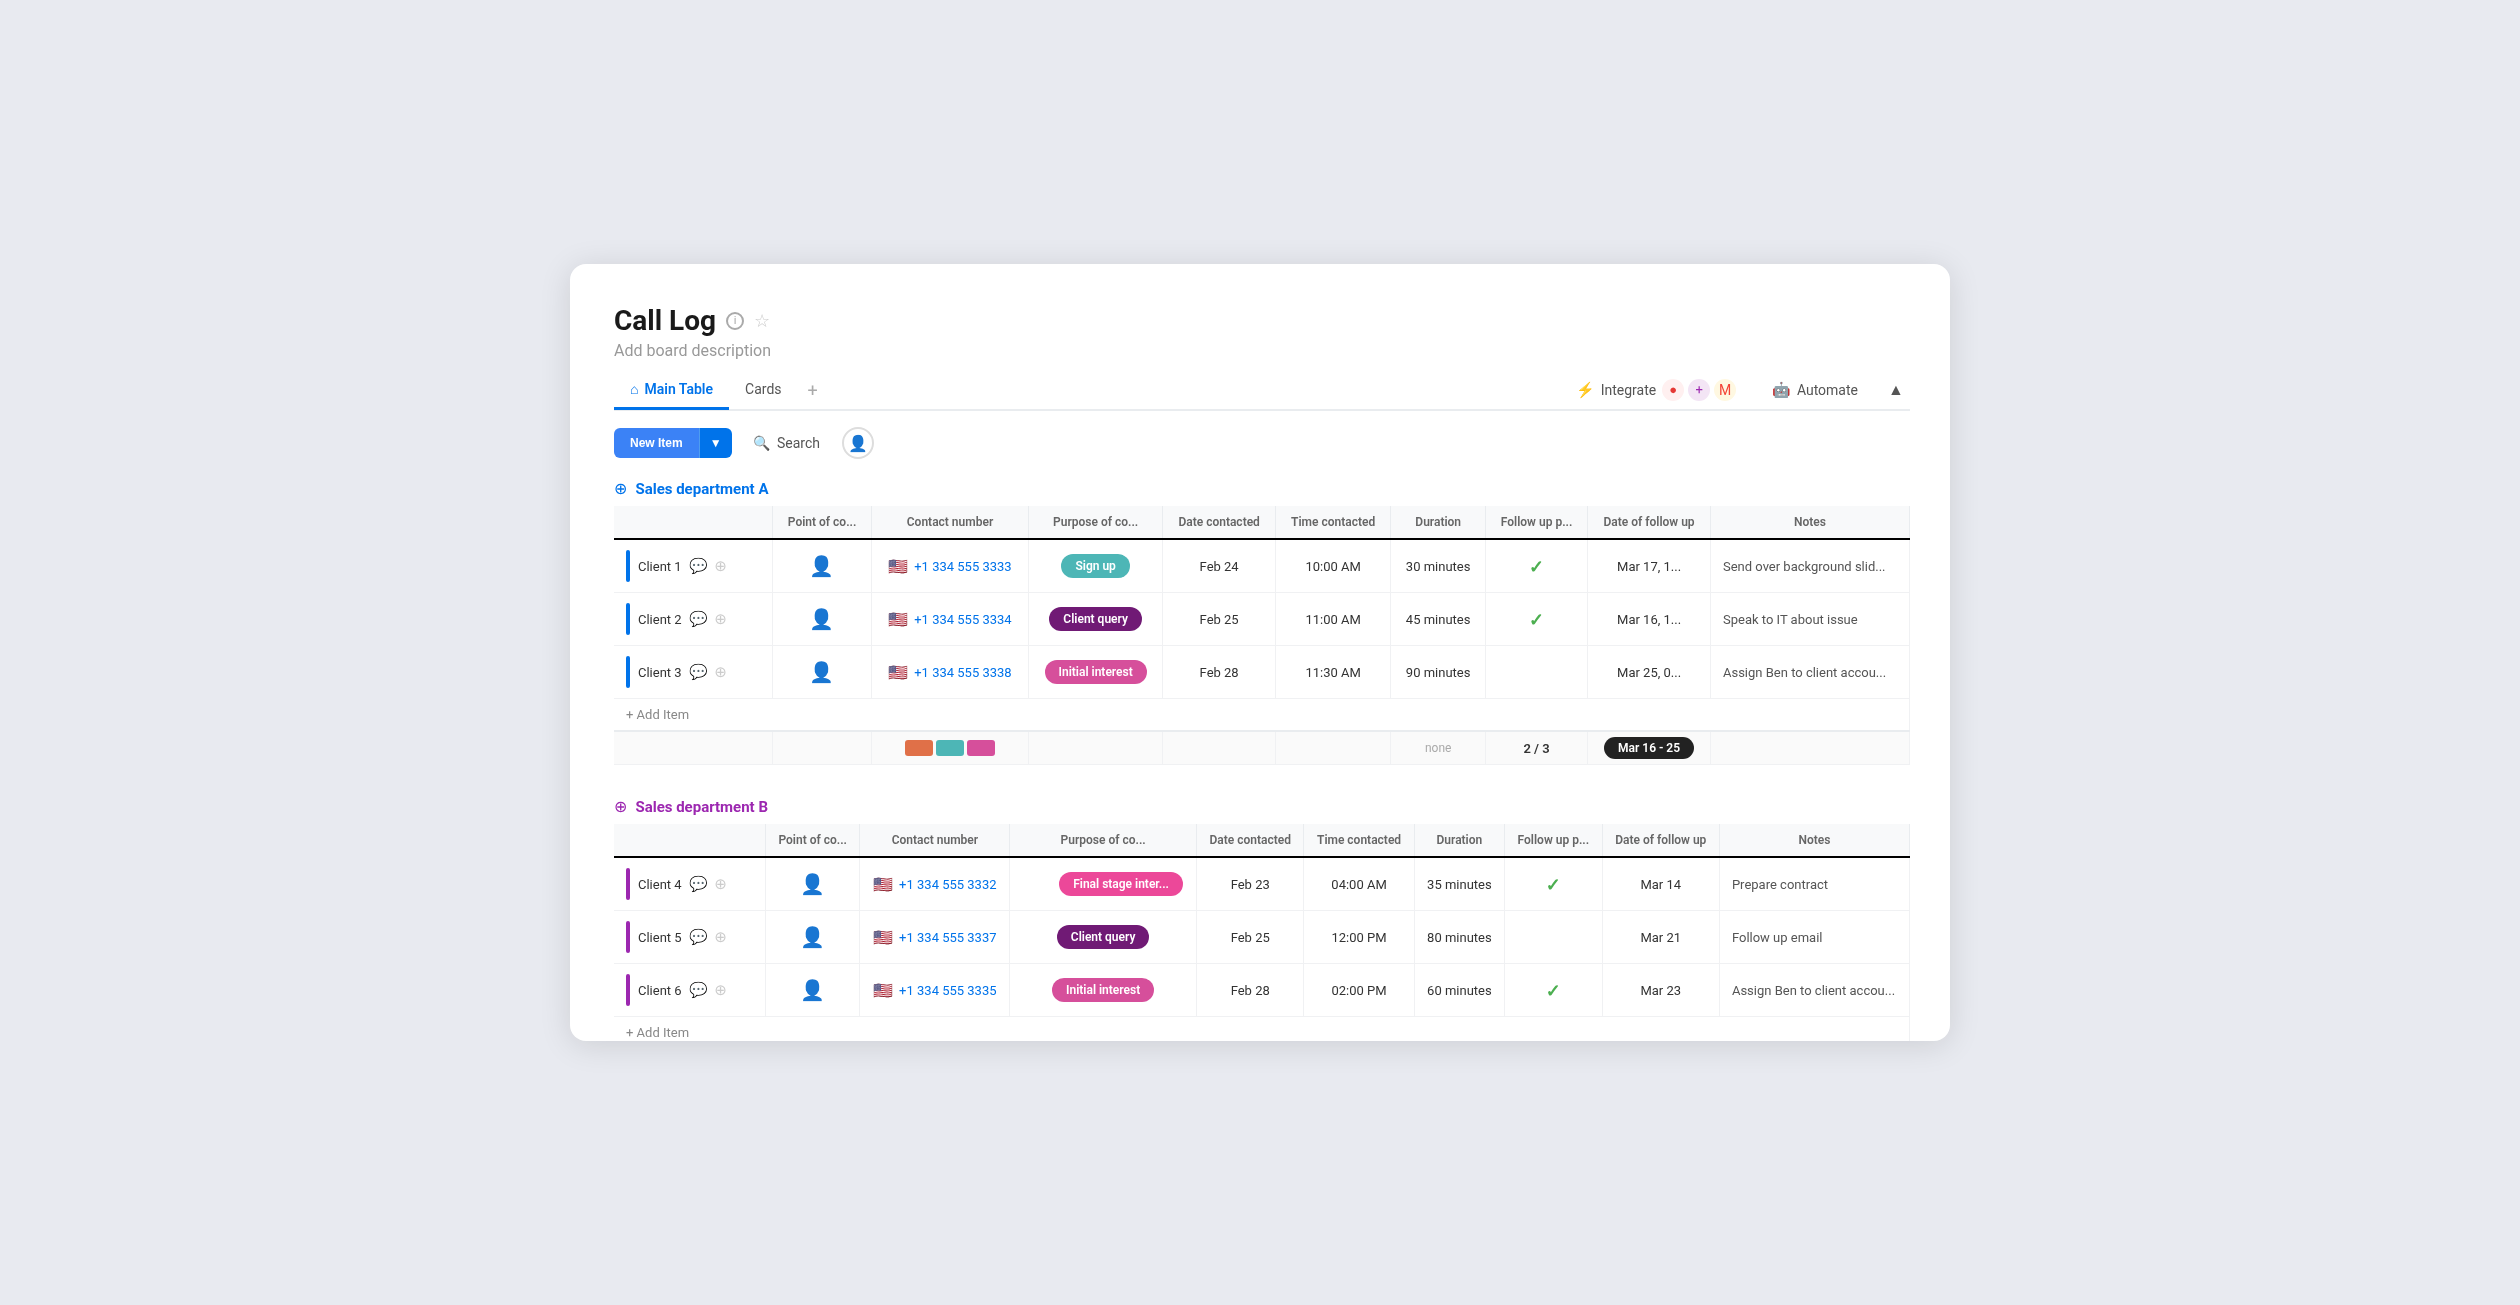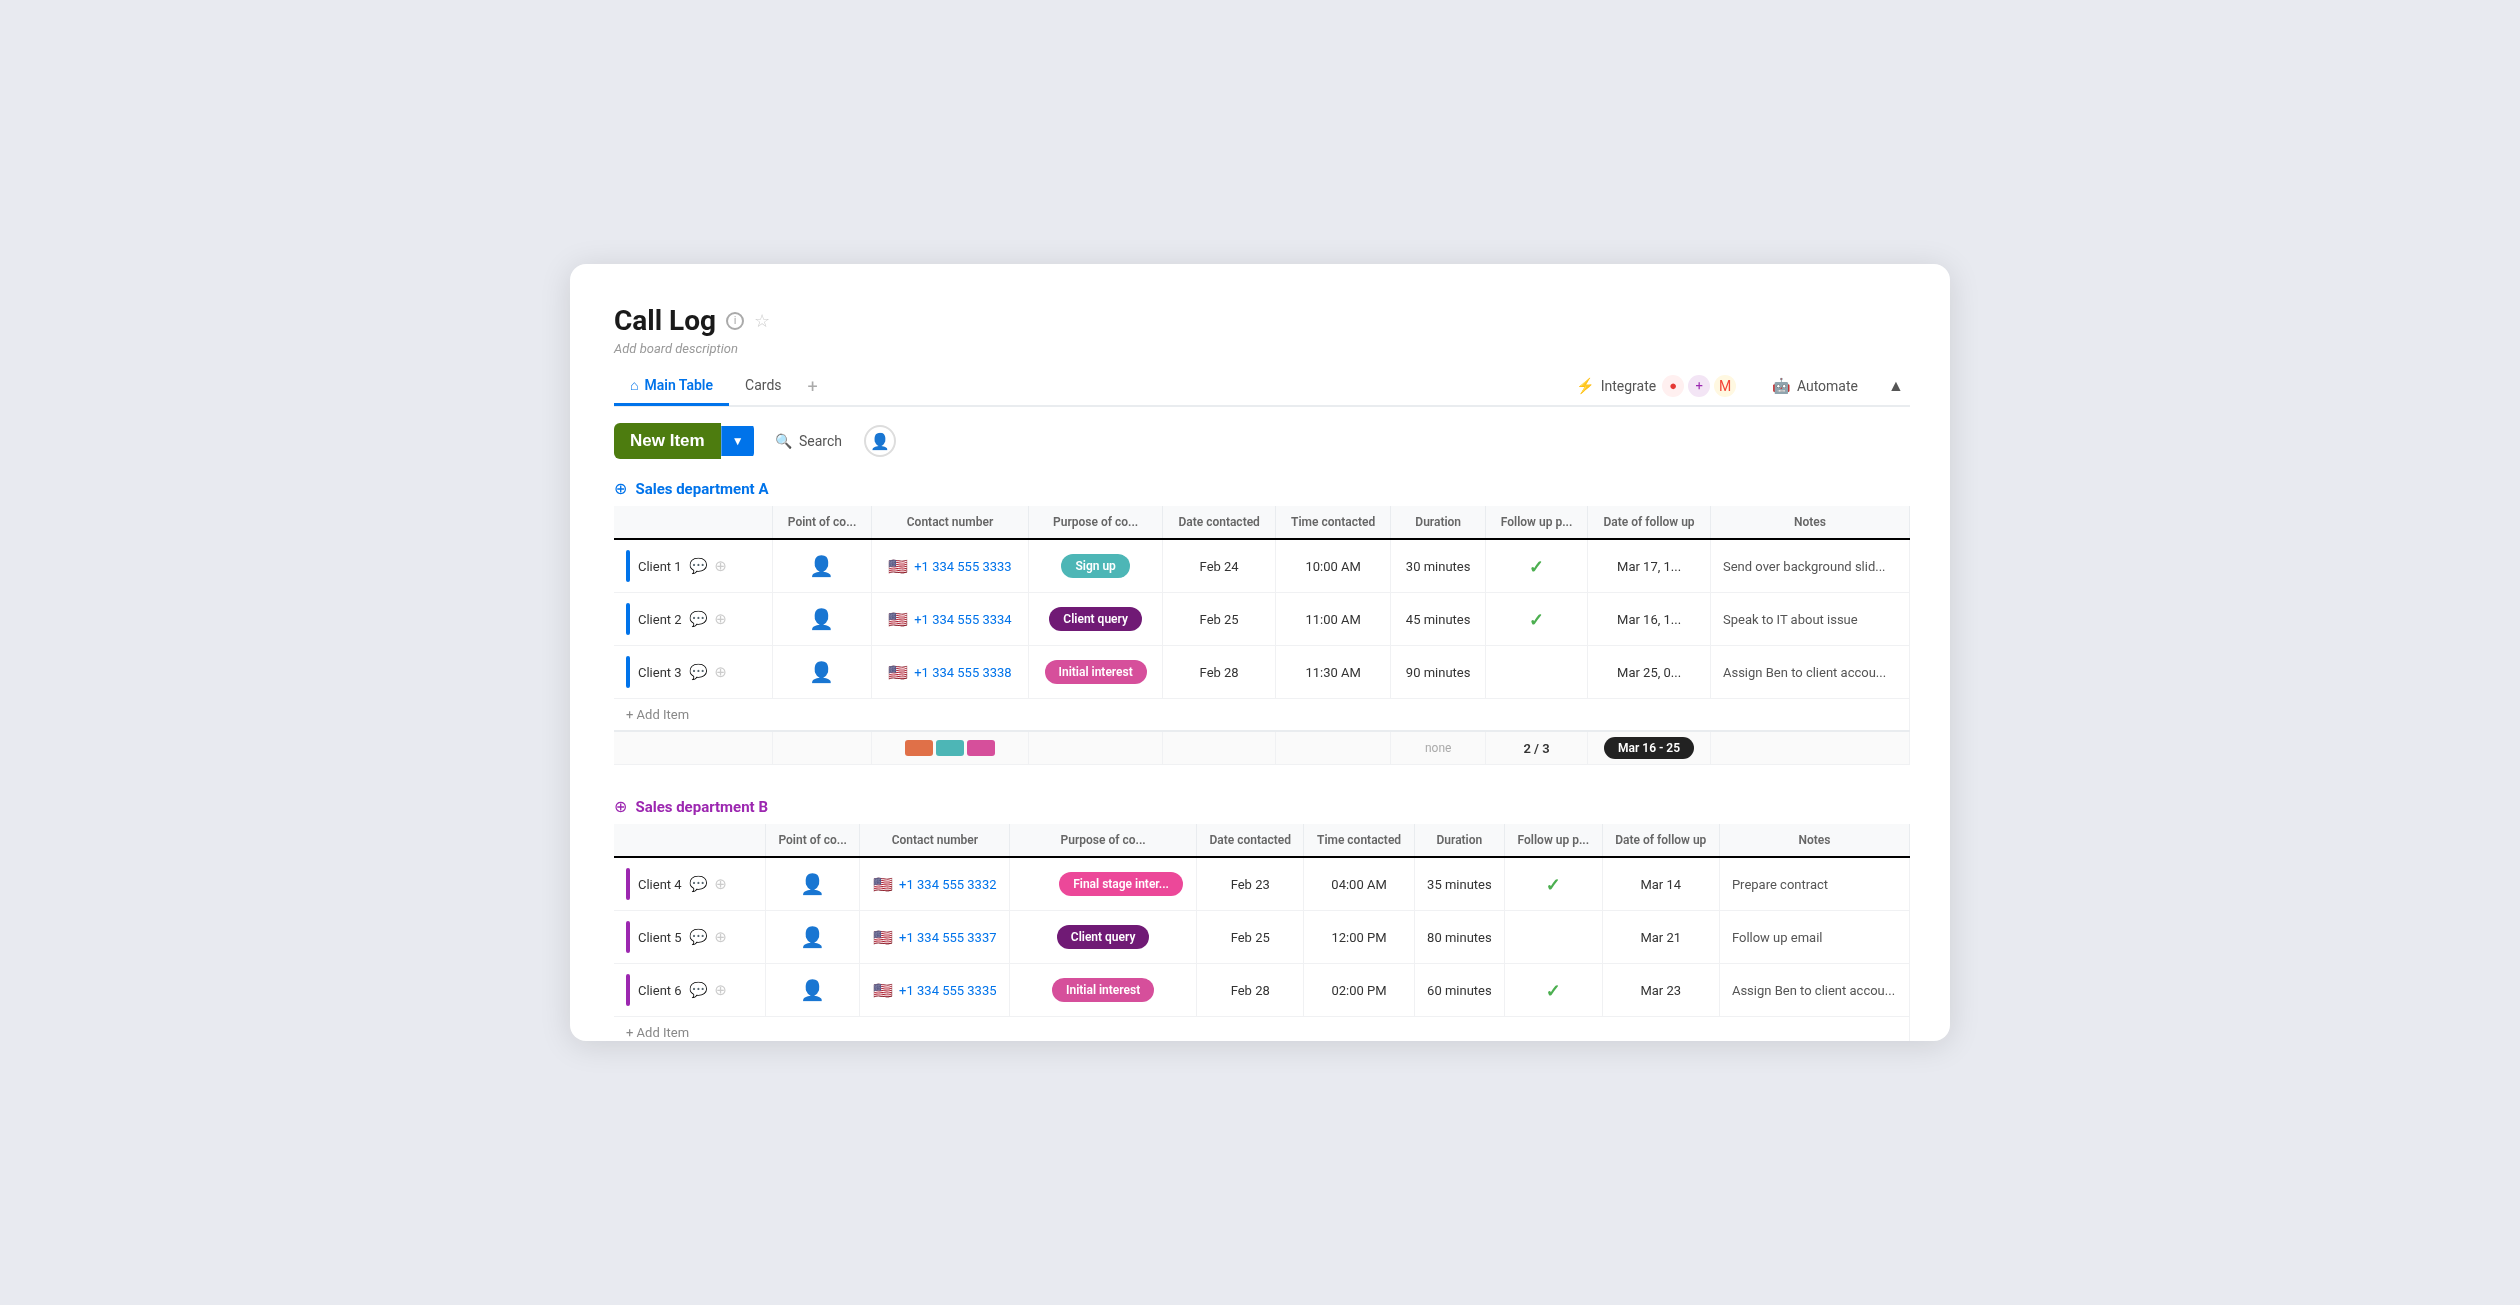--- a/index.html
+++ b/index.html
@@ -48,24 +48,23 @@
       font-size: 11px;
       color: #aaa;
       cursor: pointer;
     }
     .star-icon {
       color: #ccc;
       font-size: 18px;
       cursor: pointer;
     }
     .board-desc {
-      font-size: 13px;
+      font-size: 16px;
       color: #999;
       cursor: pointer;
-      font-style: italic;
     }
     .tabs-row {
       display: flex;
       align-items: center;
       border-bottom: 2px solid #e9ecef;
       margin-top: 10px;
       justify-content: space-between;
     }
     .tabs-left {
       display: flex;
@@ -155,23 +154,23 @@
     }
     .new-item-btn {
       display: flex;
       align-items: center;
       gap: 0;
       border-radius: 6px;
       overflow: hidden;
       cursor: pointer;
     }
     .new-item-main {
-      background: #4d7c0f;
+      background: #3b82f6;
       color: #fff;
-      font-size: 17px;
+      font-size: 12px;
       font-weight: 600;
       padding: 8px 16px;
       border: none;
       cursor: pointer;
     }
     .new-item-dropdown {
       background: #0073ea;
       color: #fff;
       border: none;
       padding: 8px 10px;

